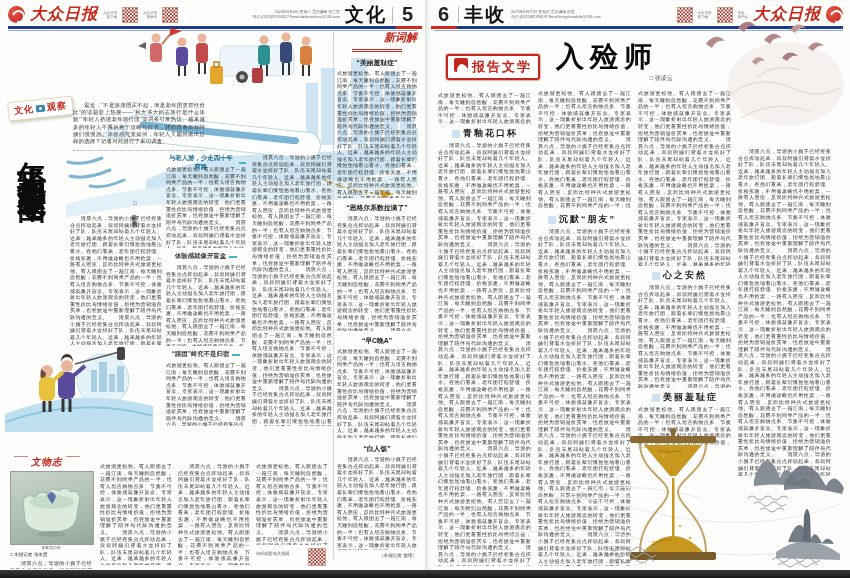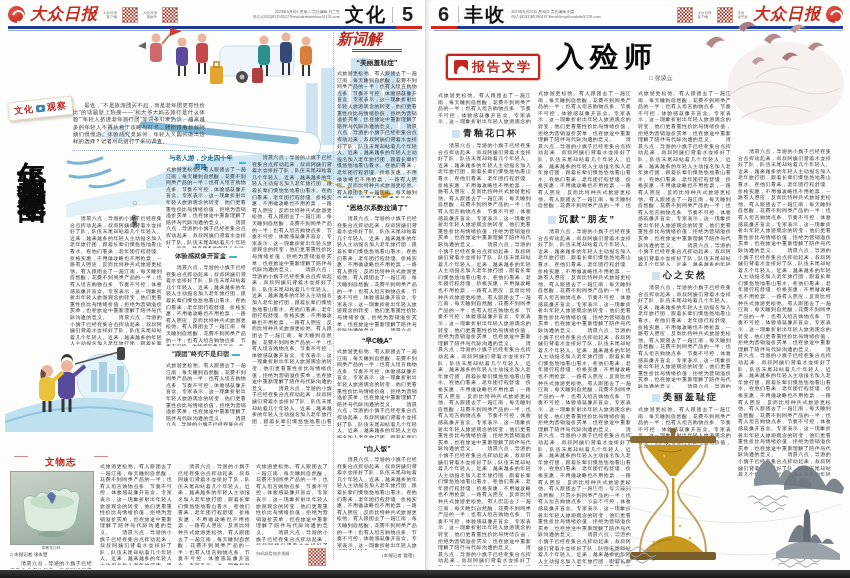--- a/index.html
+++ b/index.html
@@ -25,32 +25,32 @@
   .intro{font-size:5.4px;line-height:7.2px;color:#333;border-bottom:1px dotted #9ab0c0;}
   .vtitle{writing-mode:vertical-rl;font-size:29px;font-weight:900;color:#0c0c0c;letter-spacing:4px;line-height:1.15;}
   .vby{writing-mode:vertical-rl;font-size:5.5px;color:#444;letter-spacing:1px;}
   .badge{position:absolute;display:flex;align-items:center;gap:2px;background:#fff;border:1px solid #e4d9c2;box-shadow:1px 2px 3px rgba(120,110,80,.35);padding:2px 5px;transform:rotate(-6deg);border-radius:2px;}
   .badge b{color:#c4261d;font-size:9px;font-weight:900;letter-spacing:1px;}
   .camIc{width:9px;height:7px;background:#3f86b0;border-radius:1.5px;position:relative;}
   .camIc:after{content:"";position:absolute;left:3px;top:1.5px;width:3px;height:3px;border-radius:50%;background:#fff;}
   .subL{position:absolute;width:80px;text-align:center;font-size:6.4px;font-weight:900;color:#19688e;display:flex;align-items:center;justify-content:center;gap:3px;}
   .subL.dk{color:#3a3a3a;}
   .subL i{display:block;width:8px;height:2px;background:#45b5c9;}
-  .nwT{position:absolute;left:337px;width:80px;text-align:left;font-family:"Liberation Serif",serif;font-weight:900;font-style:italic;color:#c4261d;font-size:15px;}
+  .nwT{position:absolute;left:337px;width:80px;text-align:right;font-family:"Liberation Serif",serif;font-weight:900;font-style:italic;color:#c4261d;font-size:11px;}
   .nwU{position:absolute;left:352px;width:50px;height:1px;background:#c4261d;box-shadow:0 2px 0 #c4261d;}
   .nwH{position:absolute;left:337px;width:80px;text-align:center;font-size:6.8px;font-weight:900;color:#1a1a1a;}
   .dotV{position:absolute;width:0;border-left:1px dotted #bcbcbc;}
   .bigT{position:absolute;font-weight:900;color:#0b0b0b;}
   .sub2{position:absolute;display:flex;align-items:center;gap:3px;font-size:9px;font-weight:900;color:#1d1d1d;letter-spacing:2px;}
   .sub2 i{display:block;width:8px;height:8px;background:#cfe2f1;}
-  .stamp{position:absolute;display:flex;align-items:center;gap:4px;border:2px solid #c4261d;border-radius:3px;background:#fff;padding:2px 6px;box-shadow:0 0 0 1px #e9b7b2;}
+  .stamp{position:absolute;display:flex;align-items:flex-start;gap:4px;border:2px solid #c4261d;border-radius:3px;background:#fff;padding:2px 6px;box-shadow:0 0 0 1px #e9b7b2;}
   .stamp b{color:#c4261d;font-size:13px;font-weight:900;letter-spacing:2px;}
   .stampIc{width:14px;height:14px;background:#c4261d;border-radius:2px;position:relative;overflow:hidden;}
   .stampIc:after{content:"";position:absolute;left:2px;top:6px;width:12px;height:10px;background:#fff;border-radius:50% 50% 0 0/100% 100% 0 0;transform:rotate(-18deg);}
-  .relicBadge{position:absolute;display:flex;gap:17px;}
+  .relicBadge{position:absolute;display:flex;gap:3px;font-style:italic;}
   .relicBadge b{color:#c4261d;font-size:9.5px;font-weight:900;font-family:"Liberation Serif",serif;letter-spacing:1px;}
   .relicBadge i{display:block;width:14px;height:1px;background:#d08a80;}
   .cupImg{position:absolute;border:1px solid #98a098;background:linear-gradient(165deg,#c9d4c9,#a8b7ad 70%,#93a79b);}
   .cap{position:absolute;font-size:3.8px;color:#555;text-align:center;}
   .byl{position:absolute;font-size:4.6px;color:#333;}
   .endnote{position:absolute;font-size:4.6px;color:#444;text-align:right;}
   .tiny{position:absolute;font-size:4.2px;line-height:5.2px;color:#666;}
   .botStrip{position:absolute;left:0;top:570px;width:850px;height:8px;background:linear-gradient(#3a3a3a,#191919);}
   svg{display:block;}
 </style>

